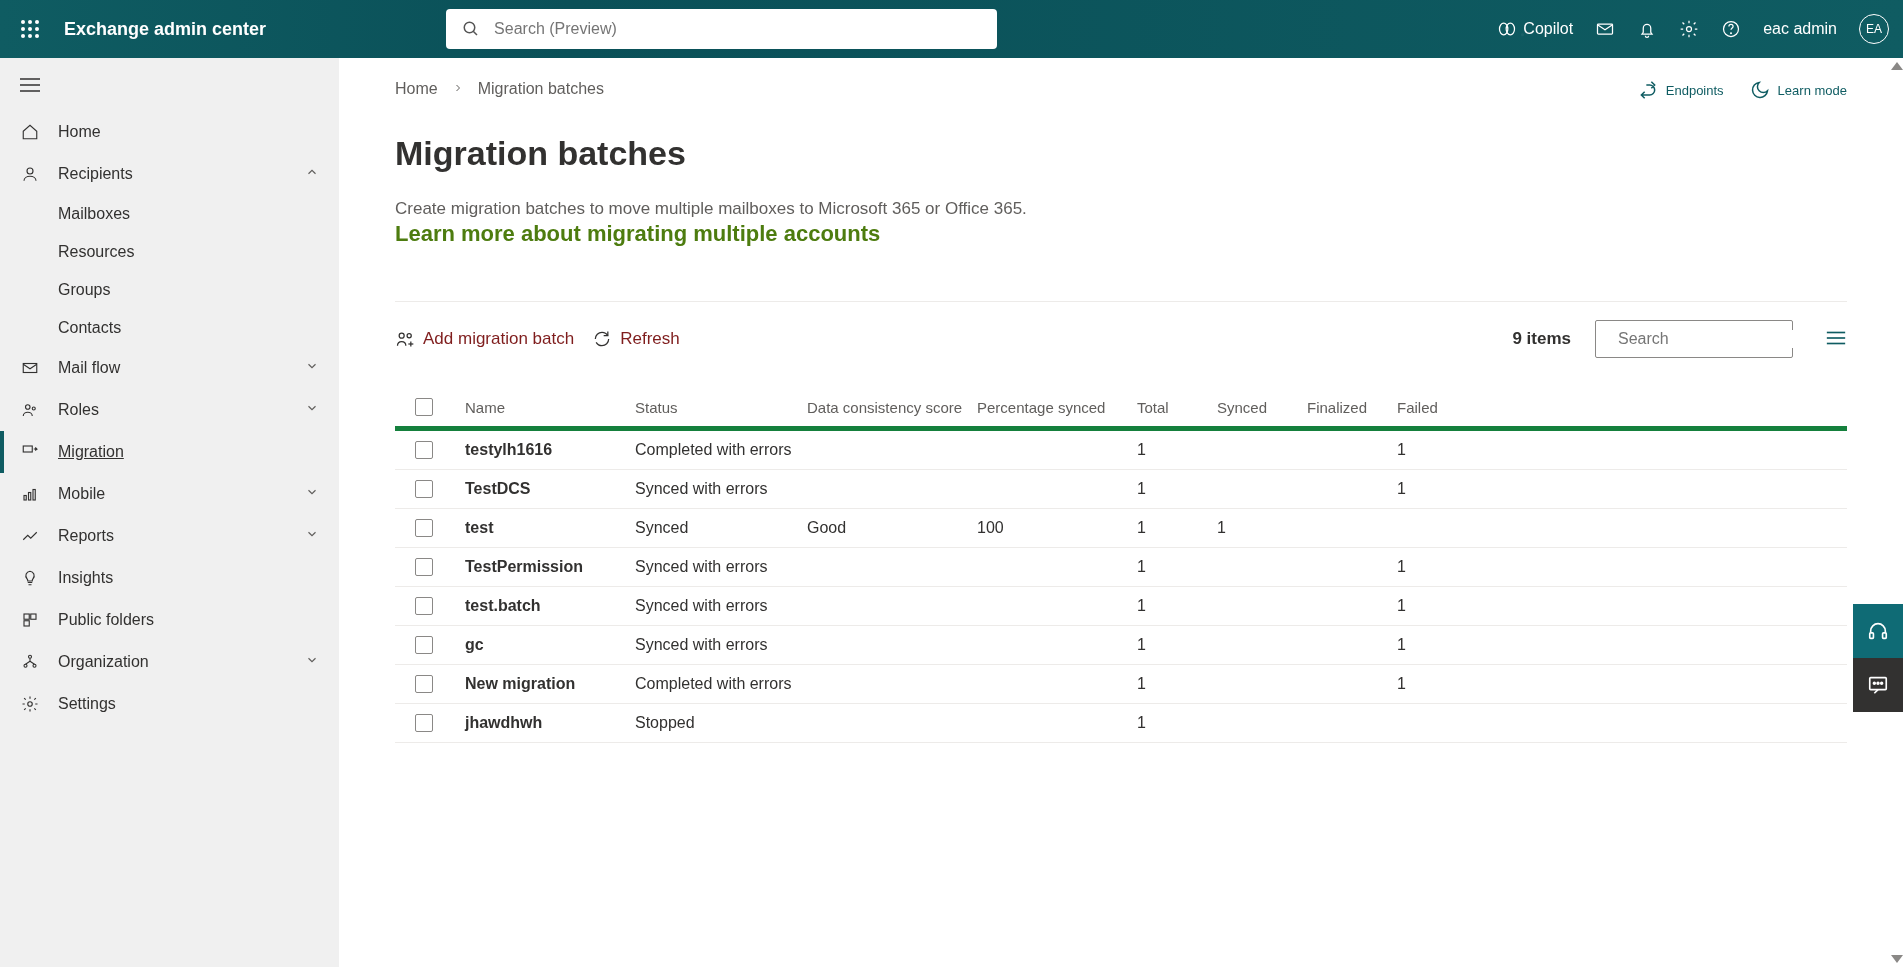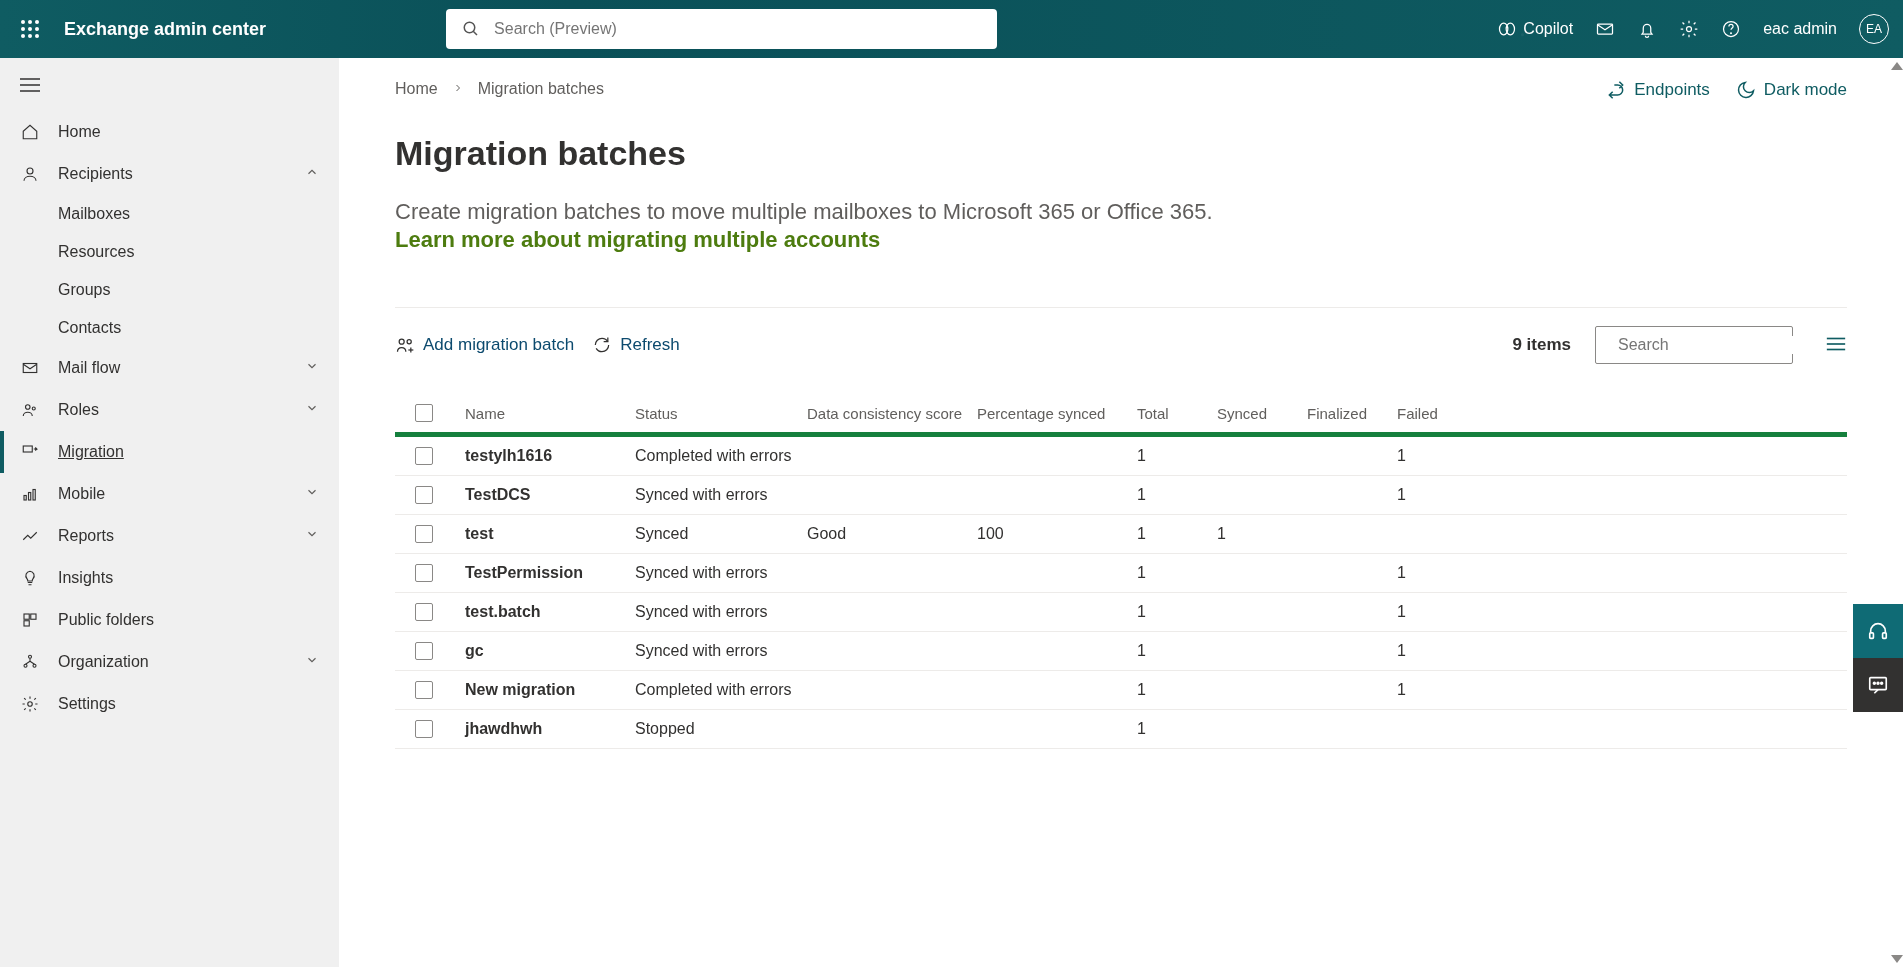--- a/index.html
+++ b/index.html
@@ -57,28 +57,28 @@
 .nav-item .chev { margin-left: auto; }
 .nav-item .chev svg { width: 14px; height: 14px; stroke: #605e5c; }
 .nav-item.active { border-left: 4px solid #0f5c62; padding-left: 16px; font-weight: 400; text-decoration: underline; }
 .nav-sub { padding: 10px 20px 10px 58px; font-size: 16px; cursor: pointer; }
 
 
 .main { flex: 1; padding: 22px 56px 0 56px; overflow-y: auto; position: relative; }
 .breadcrumbs { display: flex; align-items: center; gap: 14px; font-size: 16px; color: #605e5c; }
 .breadcrumbs .sep svg { width: 12px; height: 12px; stroke: #605e5c; }
 .top-actions { position: absolute; top: 22px; right: 56px; display: flex; gap: 26px; align-items: center; }
-.top-action { color: #0f5c62; cursor: pointer; font-size: 17px; display: flex; align-items: center; gap: 8px; }
+.top-action { color: #0f5c62; cursor: pointer; font-size: 13px; display: flex; align-items: center; gap: 8px; }
 .top-action svg { width: 20px; height: 20px; stroke: #0f5c62; fill: none; }
 .page-title { font-size: 34px; font-weight: 700; margin-top: 36px; }
-.description { margin-top: 26px; font-size: 22px; color: #605e5c; }
+.description { margin-top: 26px; font-size: 17px; color: #605e5c; }
 .learn-link { color: #4d7c0f; font-size: 22px; display: inline-block; margin-top: 2px; cursor: pointer; font-weight: bold; }
 
 .toolbar-row { display: flex; align-items: center; margin-top: 54px; border-top: 1px solid #edebe9; padding-top: 18px; gap: 18px; }
-.toolbar-btn { display: flex; align-items: center; gap: 8px; cursor: pointer; font-size: 17px; color: #0c4a6e; }
+.toolbar-btn { display: flex; align-items: center; gap: 8px; cursor: pointer; font-size: 17px; color: #7f1d1d; }
 .toolbar-btn svg { width: 20px; height: 20px; stroke: #323130; fill: none; }
 .toolbar-spacer { flex: 1; }
 .item-count { font-size: 17px; font-weight: 600; margin-right: 6px; }
 .table-search { border: 1px solid #8a8886; border-radius: 2px; height: 38px; width: 198px; display: flex; align-items: center; padding: 0 12px; }
 .table-search svg { width: 18px; height: 18px; stroke: #605e5c; margin-right: 10px; }
 .table-search input { border: none; outline: none; font-size: 16px; flex: 1; }
 .list-options { cursor: pointer; margin-left: 14px; }
 .list-options svg { width: 22px; height: 18px; stroke: #0f5c62; }
 
 
@@ -327,21 +327,21 @@
       <div class="top-action">
         <svg viewBox="0 0 24 24" stroke-width="1.8">
             <path d="M8 14l-4 4 4 4M16 2l4 4-4 4M4 18h10a6 6 0 000-12H10"></path>
           </svg>
         <span>Endpoints</span>
       </div>
       <div class="top-action">
         <svg viewBox="0 0 24 24" stroke-width="1.8">
             <path d="M21 13A9 9 0 1111 3a7 7 0 0010 10z"></path>
           </svg>
-        <span>Dark mode</span>
+        <span>Learn mode</span>
       </div>
     </div>
 
     <h1 class="page-title">Migration batches</h1>
     <p class="description">Create migration batches to move multiple mailboxes to Microsoft 365 or Office 365.</p>
     <a class="learn-link">Learn more about migrating multiple accounts</a>
 
     <div class="toolbar-row">
       <div class="toolbar-btn">
         <svg viewBox="0 0 24 24" stroke-width="1.5">

